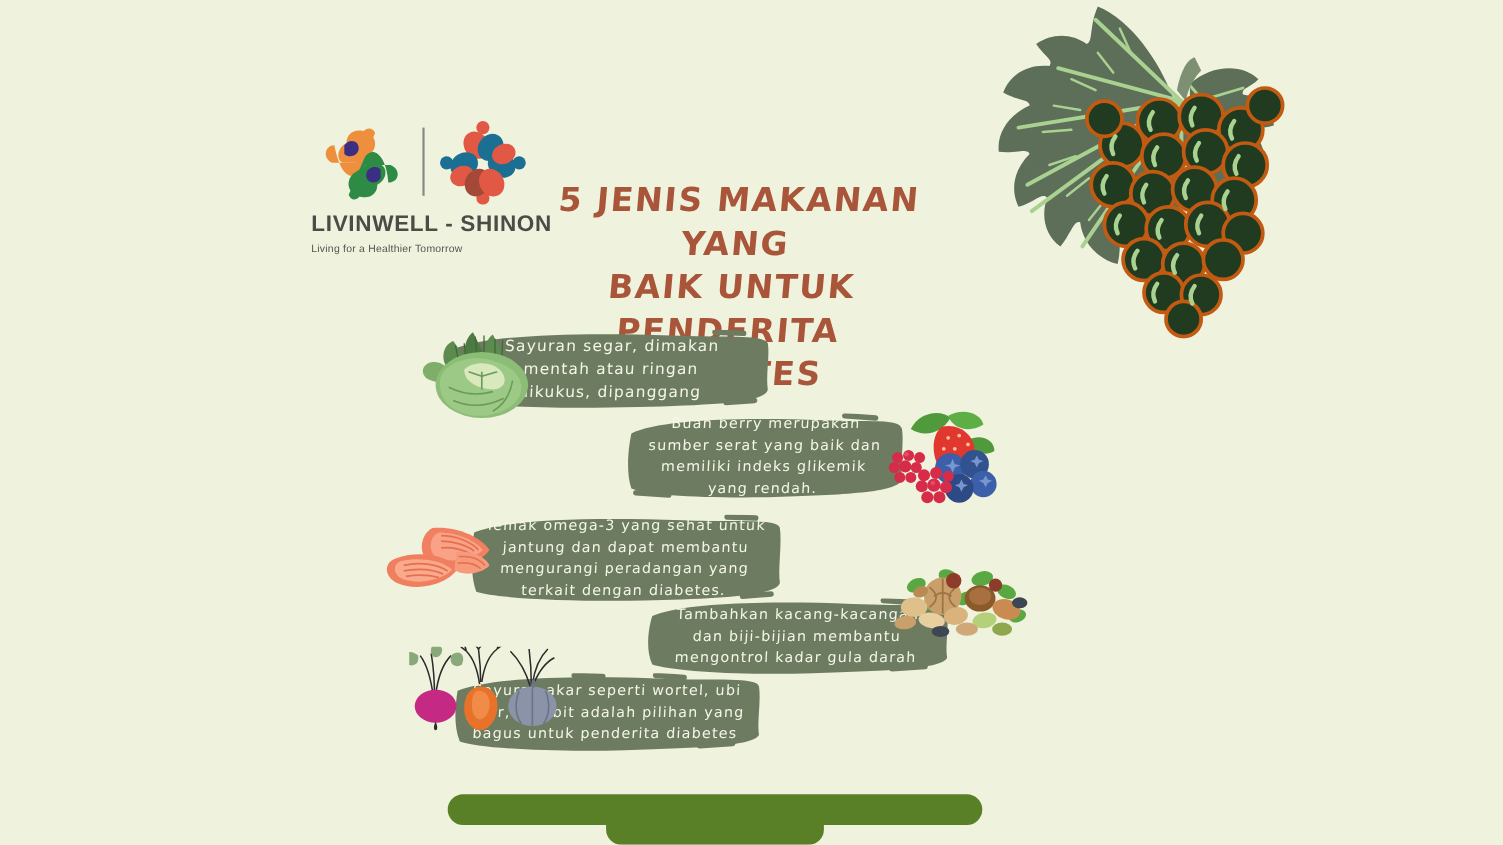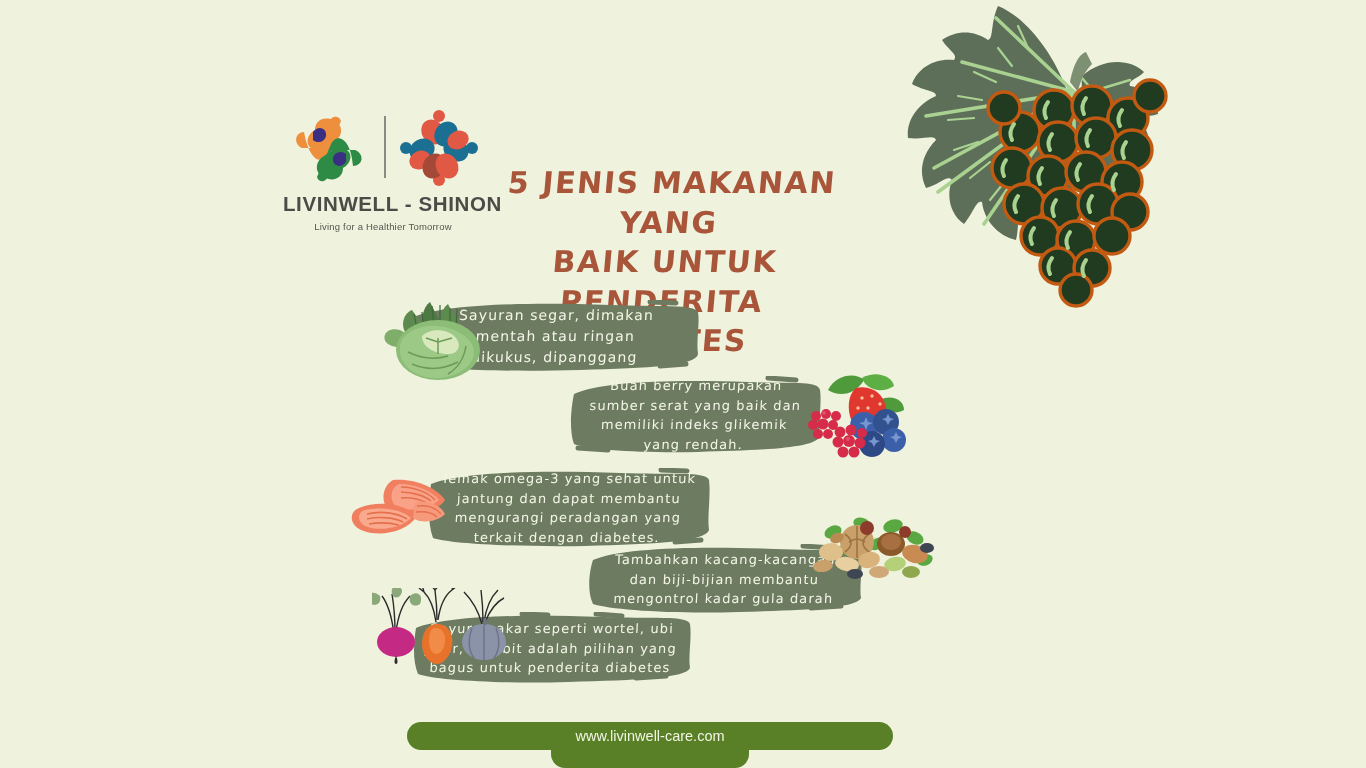--- a/index.html
+++ b/index.html
@@ -20,21 +20,21 @@
     position:absolute; left:101px; top:8px; width:2px; height:62px;
     background:#8a8a82;
   }
   .mark-right { position:absolute; left:115px; top:0px; width:82px; height:80px; }
   .logo-name {
     text-align:center; font-family:"Liberation Sans", sans-serif;
     font-weight:bold; font-size:20.5px; letter-spacing:0.6px;
     color:#4b4b48; margin-top:6px; white-space:nowrap;
   }
   .logo-tagline {
-    text-align:center; font-family:"Liberation Sans", sans-serif;
+    text-align:left; font-family:"Liberation Sans", sans-serif;
     font-size:9.5px; color:#55554f; margin-top:5px; letter-spacing:.2px;
   }
 
   
   .title {
     position:absolute; left:455px; top:163px; width:420px;
     text-align:center;
     font-family:"DejaVu Sans", sans-serif;
     font-weight:bold;
     font-size:30px;
@@ -474,17 +474,16 @@
         <path d="M124 40 C128 50 128 62 122 70"></path>
       </g>
       <path d="M112 38 C110 32 112 28 114 30 C116 34 114 38 112 38 Z" fill="#6d7488"></path>
     </svg>
   </div>
 
   <div class="footer">
     <div class="footer-bar"></div>
     <div class="footer-bar2"></div>
     <div class="footer-text">
-      <span class="l2">www.livinwell-care.com</span>
     </div>
   </div>
 
 </div>
 
 </body></html>

